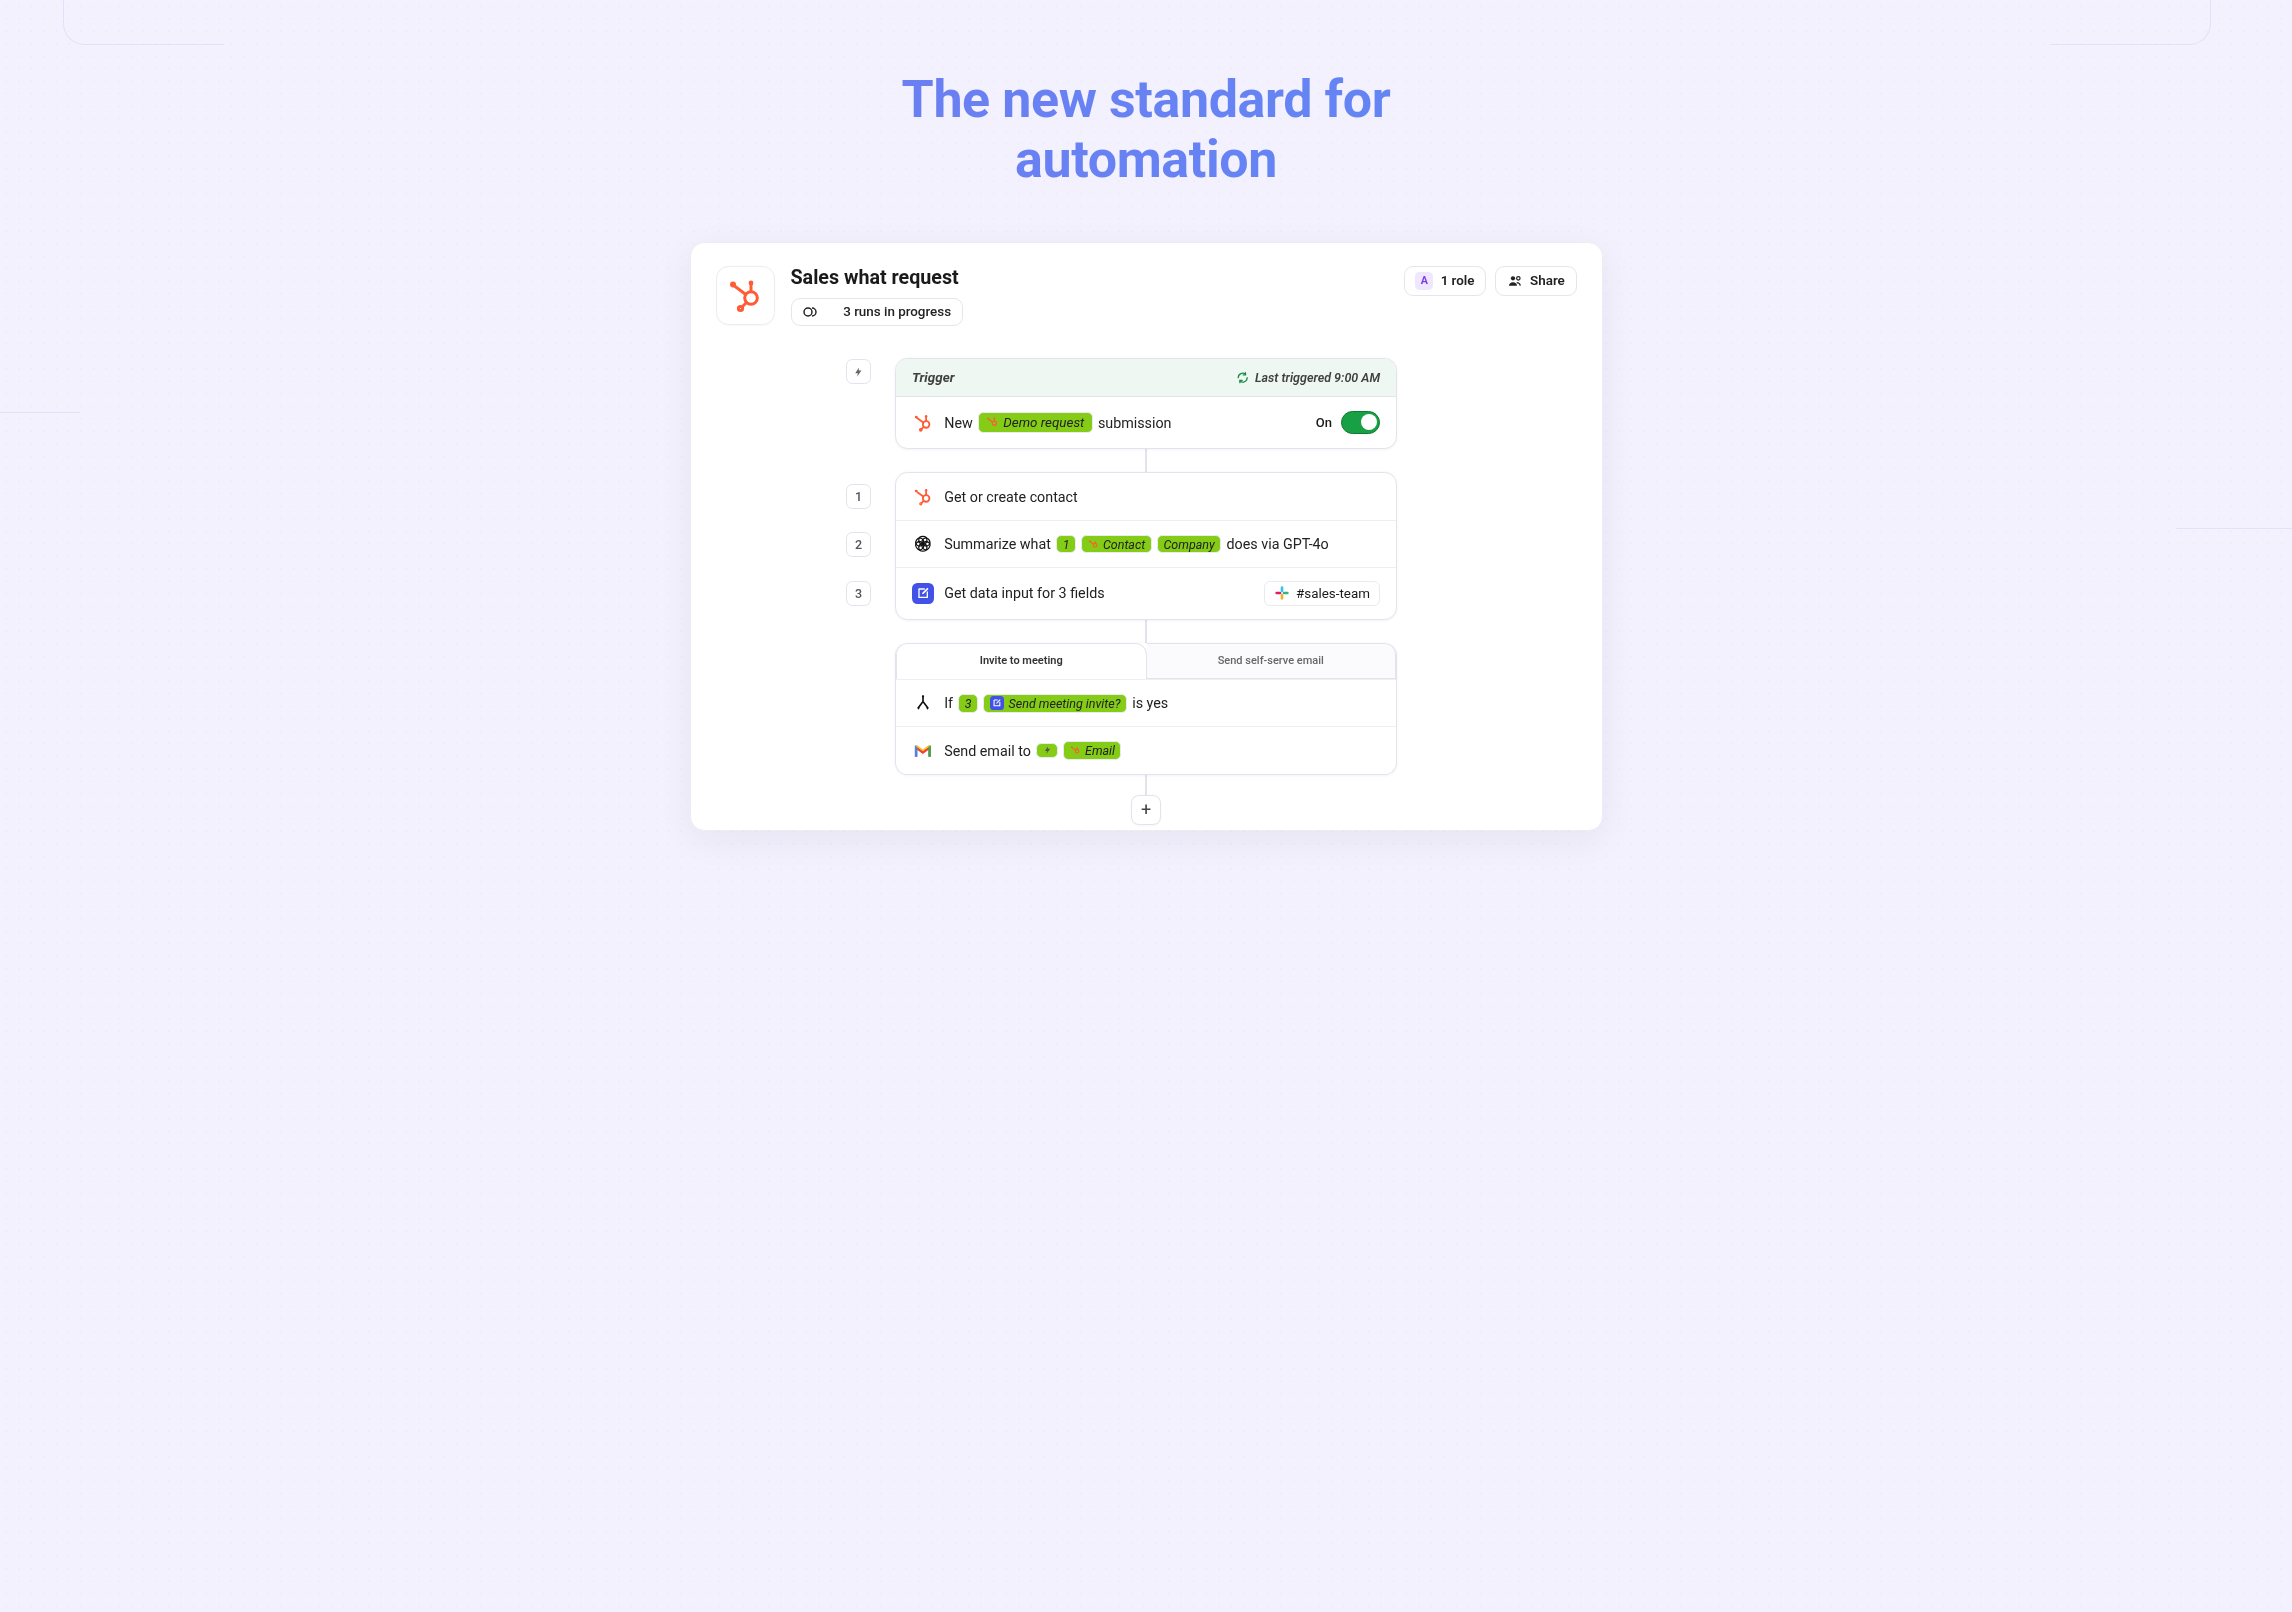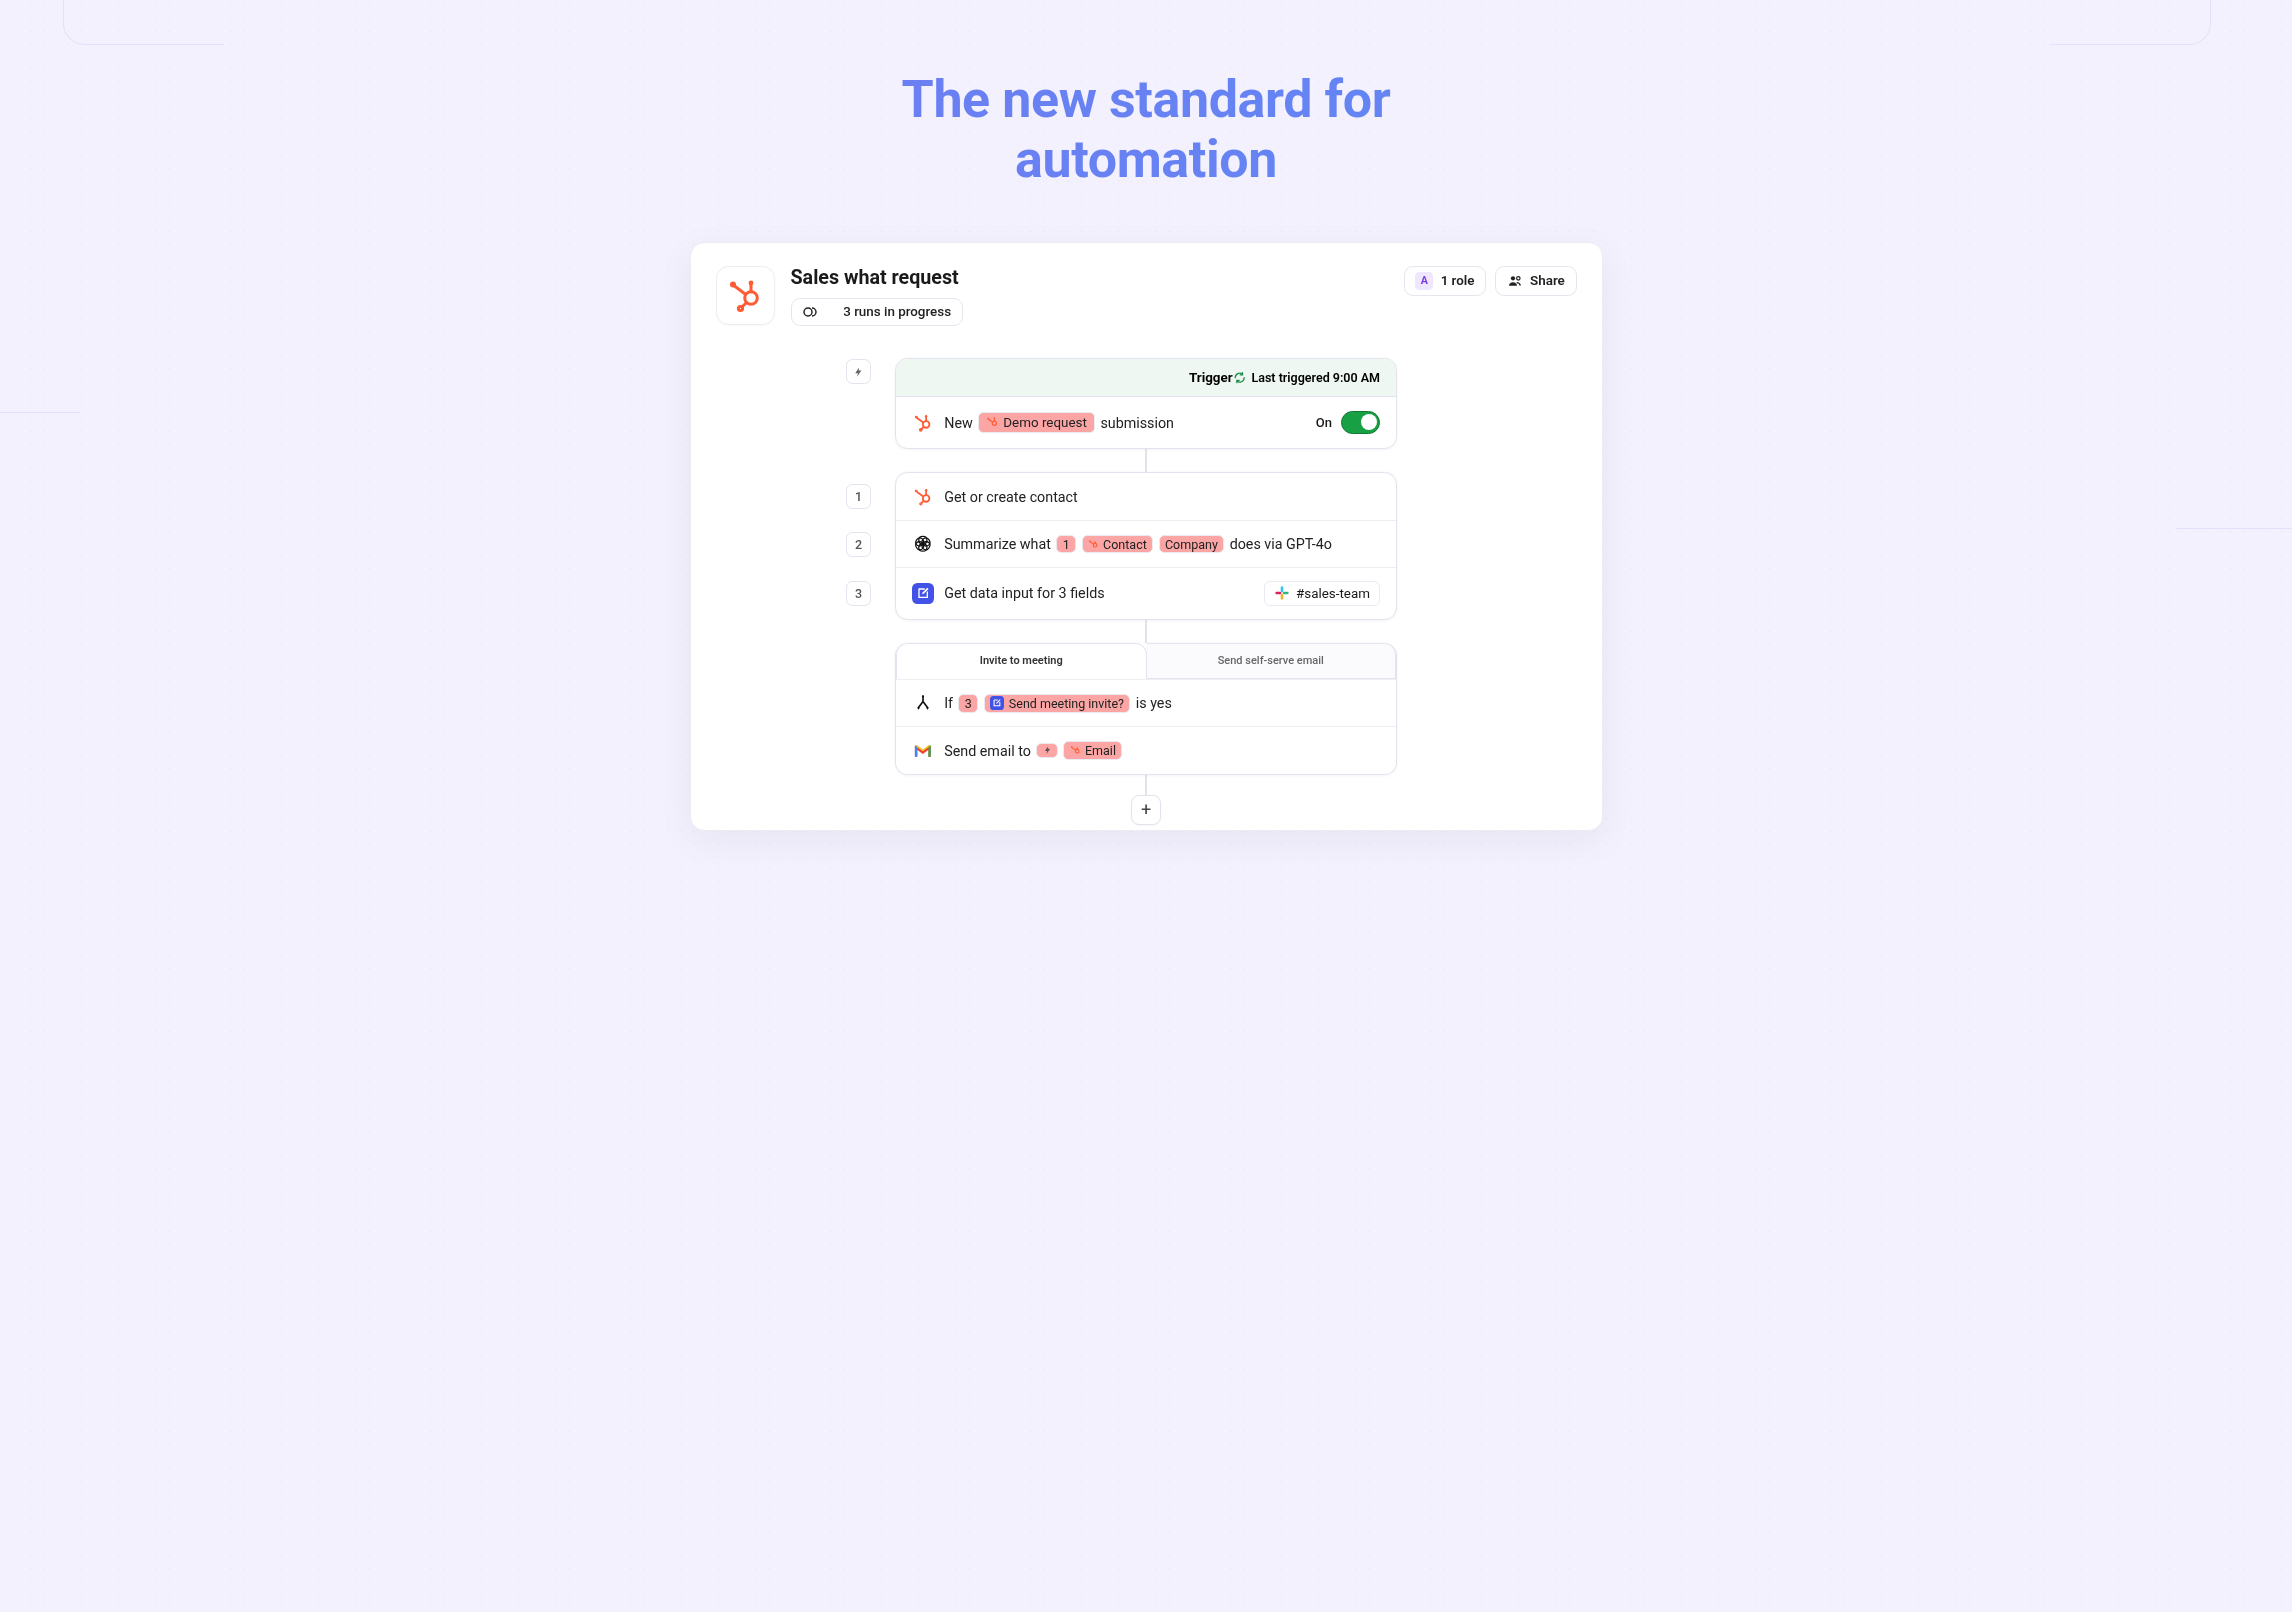--- a/index.html
+++ b/index.html
@@ -77,36 +77,37 @@
   .connector { width:1.8px; background:#e3e3ee; margin: 0 auto; }
 
   .card {
     background:#fff; border:0.9px solid #e3e3ee; border-radius:12.5px;
     box-shadow: 0 0.9px 2.7px rgba(30,20,60,0.05);
     position:relative;
   }
 
   
   .trigger-head {
-    display:flex; justify-content:flex-end; align-items:center;
+    display:flex; justify-content:space-between; align-items:center;
     padding:10.7px 16px;
     background:#eef7f1;
     border-top-left-radius:11.6px; border-top-right-radius:11.6px;
-    color:#000000; font-weight:700; font-size:13.4px;
+    color:#404040; font-weight:700; font-size:13.4px;
     border-bottom:0.9px solid #e3e3ee;
+    font-style:italic;
   }
   .trigger-last { display:flex; align-items:center; gap:5.4px; font-weight:600; font-size:12.5px; }
   .trigger-body {
     display:flex; align-items:center; padding:14.3px 16px; gap:10.7px;
   }
   .step-text { font-size:14.3px; color:#222; display:flex; align-items:center; gap:5.4px; flex-wrap:wrap; }
   .token {
     display:inline-flex; align-items:center; gap:4.5px;
-    background:#fca5a5; border:0.9px solid #eaeaf2; border-radius:5.4px;
-    padding:1.8px 7.2px; font-size:13.4px;
+    background:#84cc16; border:0.9px solid #eaeaf2; border-radius:5.4px;
+    padding:1.8px 7.2px; font-size:13.4px;font-style:italic;
   }
   .token-sm { padding:0.9px 5.4px; font-size:12.5px; }
   .toggle-wrap { margin-left:auto; display:flex; align-items:center; gap:9px; font-size:13px; font-weight:500;}
   .toggle {
     width:39px; height:23px; background:#17a144; border-radius:895px; position:relative;
     border:1.8px solid #0f7a32;
   }
   .toggle::after{
     content:""; position:absolute; right:1.8px; top:1.8px; width:16px; height:16px;
     background:#fff; border-radius:50%;

